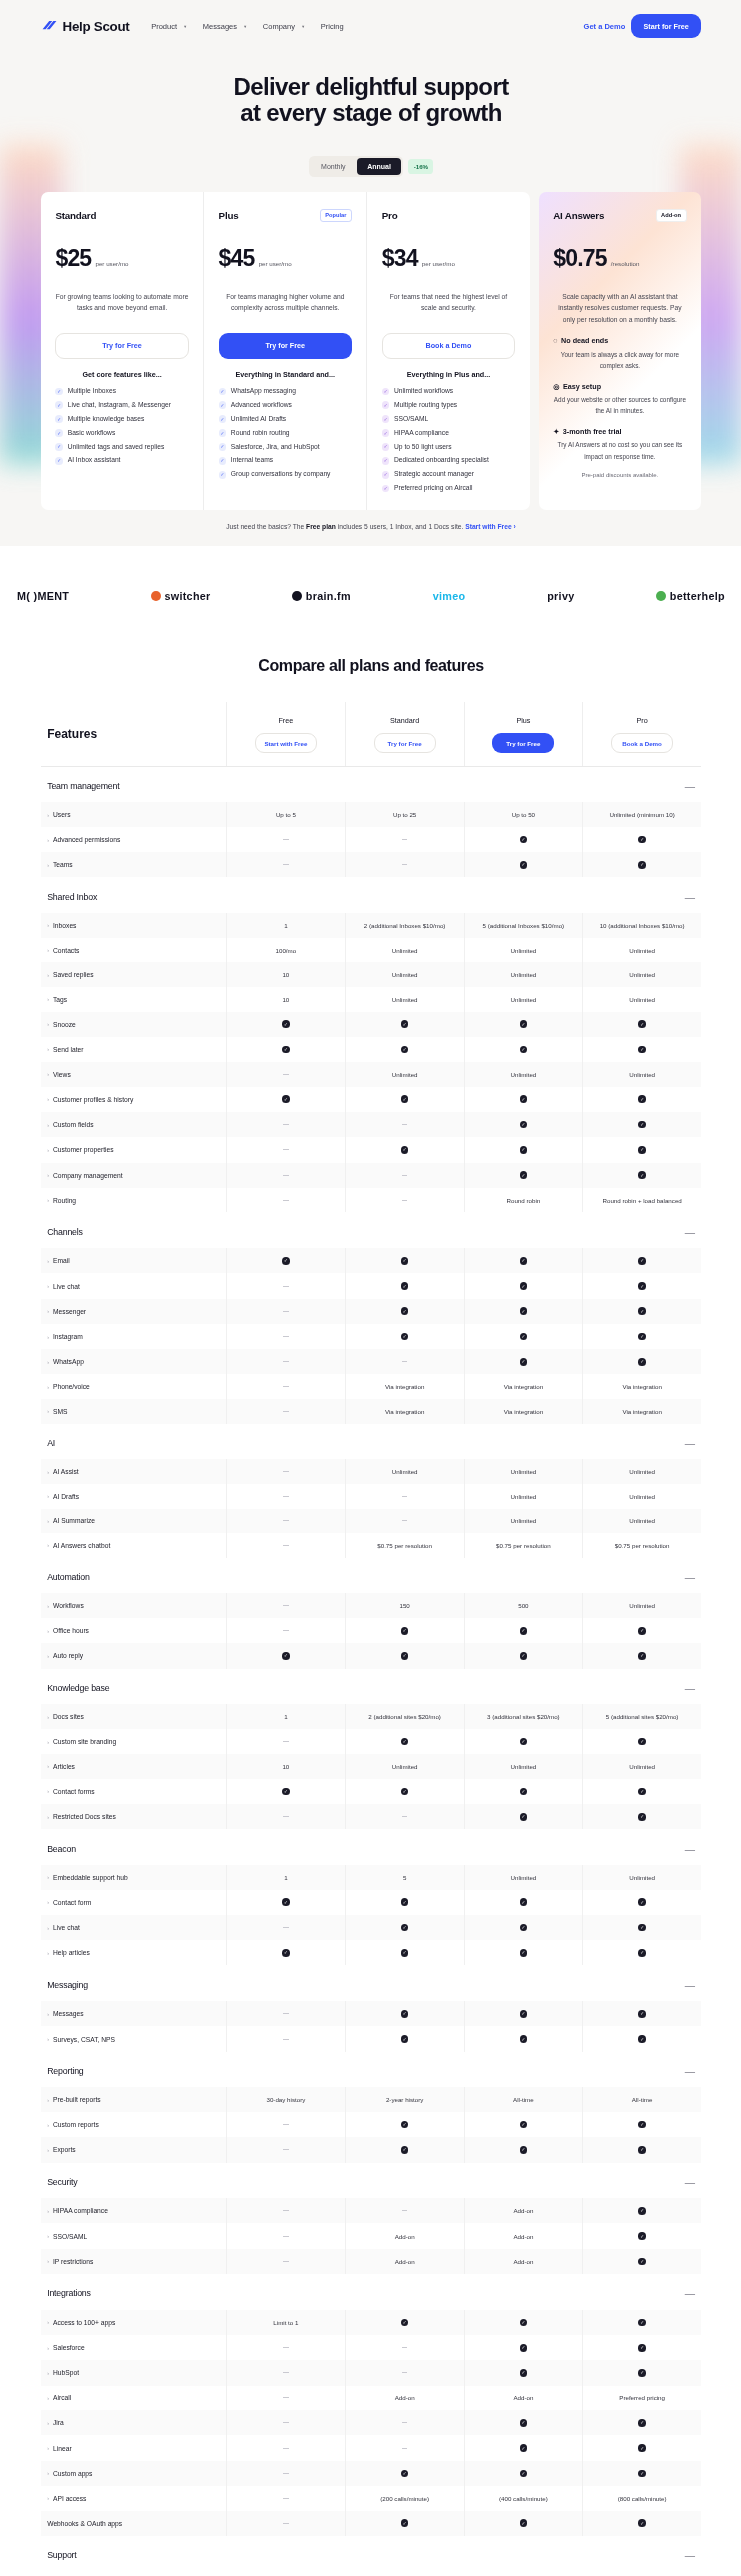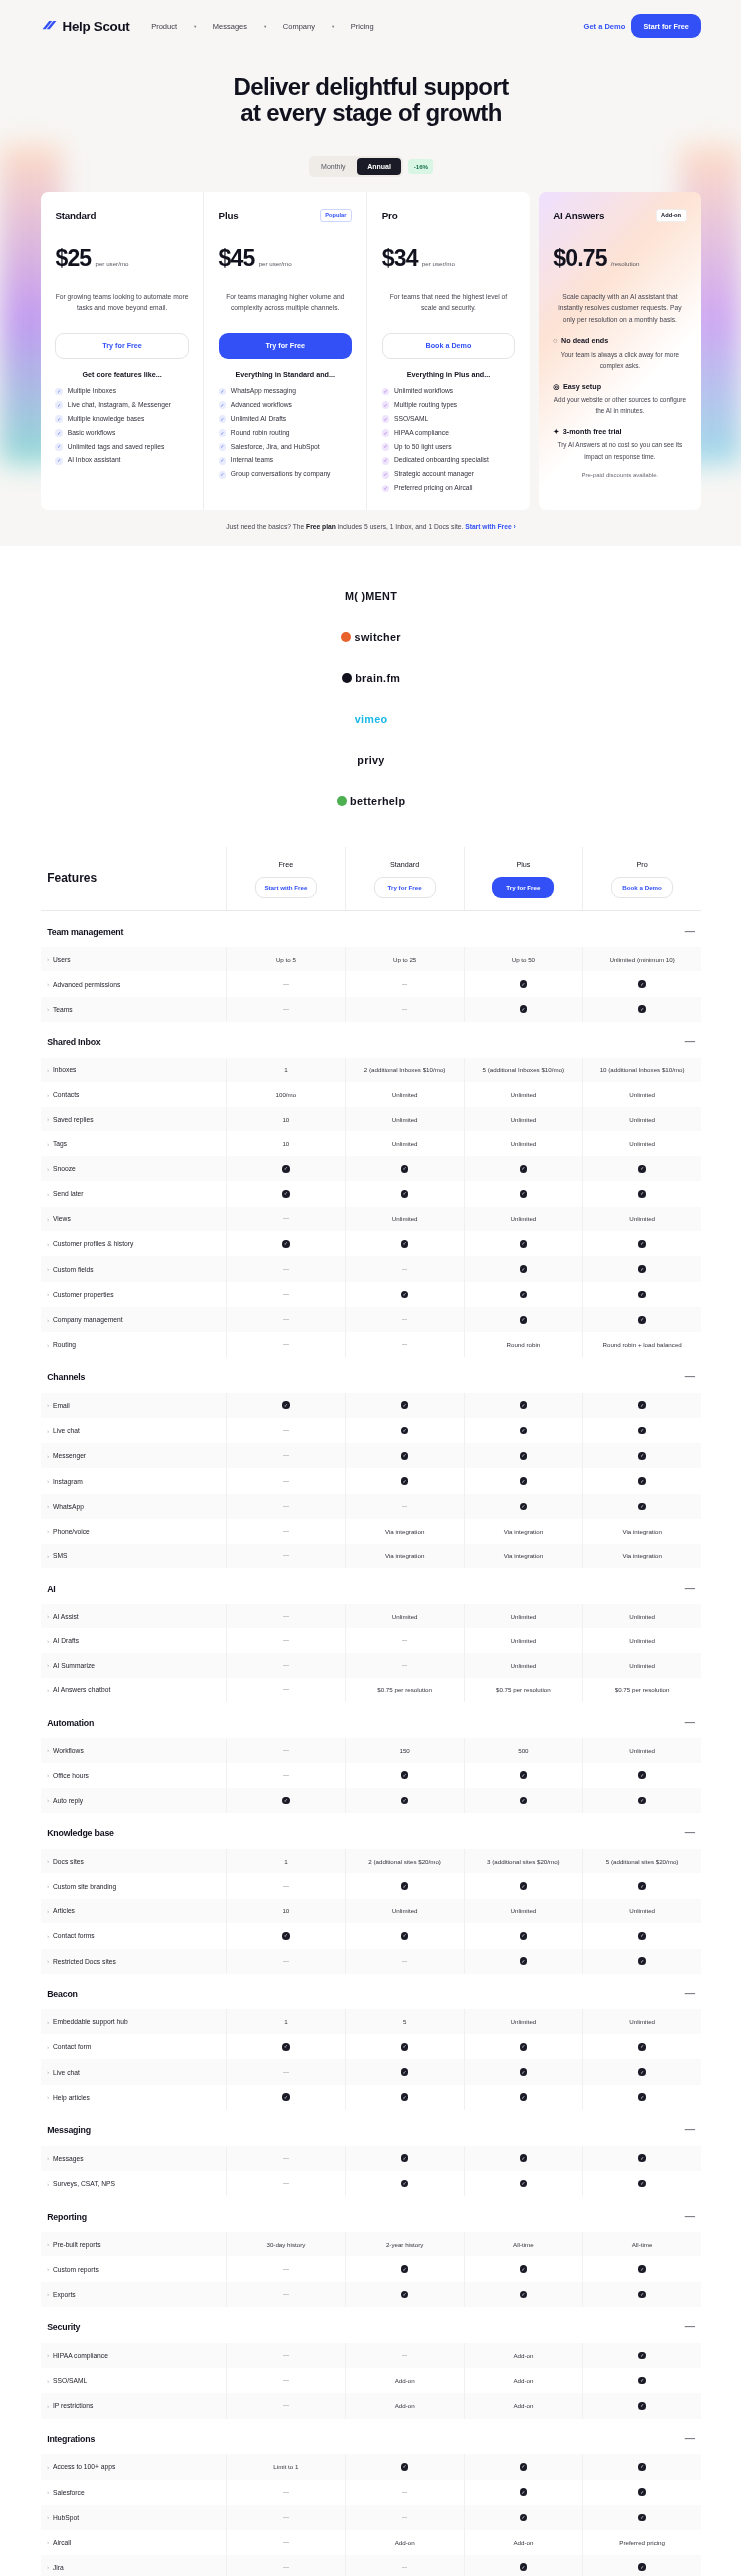--- a/index.html
+++ b/index.html
@@ -5,21 +5,21 @@
   *{box-sizing:border-box;margin:0;padding:0;}
   body{width:742px;font-family:"Liberation Sans",sans-serif;background:#fff;color:#12121f;}
   .wrap{width:742px;}
 
   
   .nav{height:52px;display:flex;align-items:center;padding:0 41px;background:#f7f6f4;}
   .logo{display:flex;align-items:center;gap:4.1px;margin-right:21.6px;}
   .logo-mark{width:17.5px;height:15.5px;display:block;}
   .logo-text{font-size:13.4px;font-weight:700;letter-spacing:-0.3px;color:#12121f;}
   .nav-links{display:flex;gap:16.5px;align-items:center;}
-  .nav-link{font-size:7.5px;color:#3b3b47;cursor:pointer;display:flex;align-items:center;gap:17px;text-align:center;}
+  .nav-link{font-size:7.5px;color:#3b3b47;cursor:pointer;display:flex;align-items:center;gap:7px;text-align:center;}
   .caret{font-size:4.6px;opacity:.7;}
   .nav-right{margin-left:auto;display:flex;align-items:center;gap:6px;}
   .link-demo{font-size:7.5px;font-weight:700;color:#3250f5;cursor:pointer;}
   .btn{font-size:7.2px;font-weight:700;border-radius:9px;cursor:pointer;display:inline-flex;align-items:center;justify-content:center;border:0.5px solid transparent;}
   .btn-primary{background:#3250f5;color:#fff;padding:6.7px 11.3px;}
   .btn-white{background:#fff;color:#3250f5;border:0.5px solid #e6e4e0;padding:6.7px 11.3px;}
 
   
   .hero{background:#f7f6f4;padding:21.6px 0 0;text-align:center;position:relative;overflow:hidden;}
   .hero h1{font-size:24px;line-height:1.12;font-weight:800;letter-spacing:-0.6px;}
@@ -62,33 +62,33 @@
   .addon-h{display:flex;align-items:center;gap:3.6px;font-size:7.2px;font-weight:700;margin-bottom:3.6px;}
   .addon-p{font-size:6.4px;line-height:1.75;color:#44444f;margin-bottom:10.3px;}
   .addon-note{font-size:6px;color:#6b6b76;margin-top:3.1px;}
 
   
   .free-band{background:#f7f6f4;text-align:center;padding:13.4px 0 15.5px;font-size:6.7px;color:#44444f;}
   .free-band b{font-weight:700;color:#12121f;}
   .free-band a{color:#3250f5;font-weight:700;text-decoration:none;cursor:pointer;}
 
   
-  .logos{display:flex;justify-content:flex-end;align-items:center;gap:29px;padding:44px 0 40px;flex-wrap:nowrap;flex-direction:column;}
+  .logos{display:flex;justify-content:space-between;align-items:center;gap:29px;padding:44px 17px 40px;flex-wrap:nowrap;}
   .logos span{font-size:10.8px;font-weight:700;color:#12121f;letter-spacing:0.3px;white-space:nowrap;display:flex;align-items:center;gap:3.6px;}
   .dotcircle{width:9.8px;height:9.8px;border-radius:50%;display:inline-block;}
 
   
   .compare-h{text-align:center;font-size:16px;font-weight:800;letter-spacing:-0.4px;padding:15.5px 0 27px;}
   .tbl{padding:0 41px 20.6px;}
   .thead{display:flex;border-bottom:0.5px solid #e9e9e9;}
   .thead .c0{flex:0 0 185px;display:flex;align-items:center;font-size:12px;font-weight:600;padding-left:6.2px;}
   .thead .ch{flex:1;text-align:center;padding:13.4px 5.2px 12.4px;border-left:0.5px solid #eee;}
   .thead .ch .pn{font-size:7.2px;margin-bottom:8.2px;}
   .thead .ch .btn{padding:5.7px 8.2px;font-size:6.2px;min-width:62px;}
-  .sec-h{display:flex;align-items:flex-end;justify-content:space-between;padding:14.4px 6.2px 10.3px;font-size:8.8px;font-weight:700;letter-spacing:-0.2px;}
+  .sec-h{display:flex;align-items:flex-start;justify-content:space-between;padding:14.4px 6.2px 10.3px;font-size:8.8px;font-weight:400;letter-spacing:-0.2px;}
   .minus{font-size:10.3px;color:#7d7d88;cursor:pointer;}
   .row{display:flex;align-items:stretch;}
   .row:nth-child(odd){background:#fafafa;}
   .row .c0{flex:0 0 185px;display:flex;align-items:center;gap:4.1px;font-size:6.7px;padding:8.8px 6.2px;color:#22222c;}
   .chev{font-size:5.2px;color:#9a9aa4;}
   .row .cv{flex:1;display:flex;align-items:center;justify-content:center;font-size:6.2px;color:#33333d;
            border-left:0.5px solid #f0f0f0;padding:8.8px 4.1px;text-align:center;}
   .dot{width:7.7px;height:7.7px;border-radius:50%;background:#1b1b28;color:#fff;font-size:4.6px;display:flex;align-items:center;justify-content:center;}
   .dash{width:5.7px;height:1px;background:#c9c9d0;display:block;}
 </style>
@@ -333,20 +333,21 @@
         <span>brain.fm</span>
       </span>
       <span style="color: rgb(26, 183, 234);">vimeo</span>
       <span style="color: rgb(18, 18, 31);">privy</span>
       <span style="color: rgb(76, 175, 80);">
         <span class="dotcircle" style="background:#4caf50"></span>
         <span>betterhelp</span>
       </span>
     </div>
 
+  <div class="compare-h">Compare all plans and features</div>
   <div class="tbl">
     <div class="thead" id="thead">
         <div class="c0">Features</div>
         <div class="ch">
    <div class="pn">Free</div>
    <span class="btn btn-white">Start with Free</span></div>
         <div class="ch">
    <div class="pn">Standard</div>
    <span class="btn btn-white">Try for Free</span></div>
         <div class="ch">

